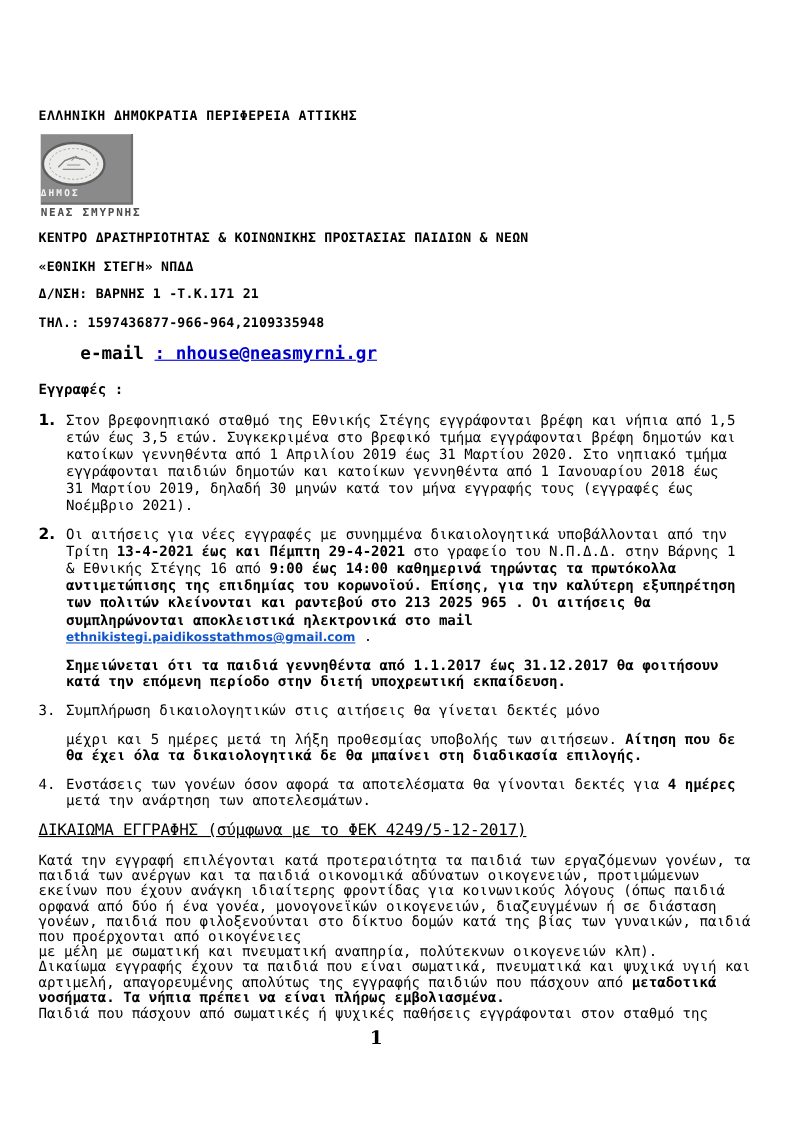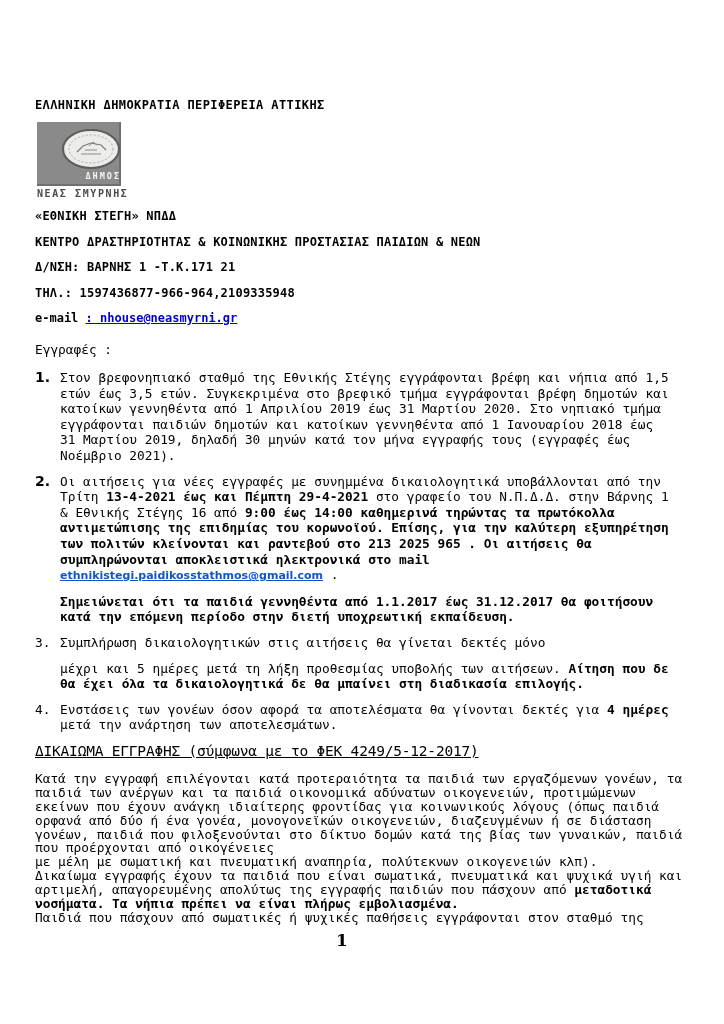--- a/index.html
+++ b/index.html
@@ -14,39 +14,39 @@
     box-sizing:border-box;
     padding:98px 10px 0 35px;
   }
   .hdr-line {
     font-weight:bold; font-size:12px; letter-spacing:0.4px;
     margin-bottom:10px;
   }
   .logo-wrap { margin:4px 0 10px 2px; width:92px; }
   .logo-box {
     width:84px; height:64px; background:#8a8a8a;
-    display:flex; flex-direction:column; align-items:flex-end; justify-content:center;
+    display:flex; flex-direction:column; align-items:flex-start; justify-content:center;
     box-shadow:inset -2px -2px 0 #6f6f6f;
   }
   .logo-dimos {
     color:#f5f5f5; font-size:8.5px; font-weight:bold; letter-spacing:2px; margin-top:1px;
   }
   .logo-city {
     color:#4c4c4c; font-weight:bold; font-size:10px; letter-spacing:1.6px; margin-top:2px; white-space:nowrap;
   }
   .org-line { font-weight:bold; font-size:12px; margin-bottom:11.5px; letter-spacing:0.2px; }
-  .email-line { font-weight:bold; font-size:12px; }
+  .email-line { font-weight:bold; font-size:16px;margin-left:38px; }
   a.doclink { color:#0000cc; text-decoration:underline; cursor:pointer; }
   a.small-link { font-family:"DejaVu Sans", sans-serif; font-size:11px; font-weight:bold; color:#1155cc; }
   .title {
     width:614px; text-align:center;
     font-weight:bold; font-size:12.5px; text-decoration:underline;
     margin-top:44px; letter-spacing:0.5px;
   }
-  .intro { margin-top:17px; font-size:12.8px; }
+  .intro { margin-top:17px; font-size:12.8px;font-weight:bold; }
   .list { margin-top:13px; }
   .item { display:flex; margin-bottom:10px; }
   .num { flex:none; width:25px; box-sizing:border-box; }
   .num.big { font-family:"DejaVu Sans", sans-serif; font-weight:bold; font-size:14px; line-height:15.6px; }
   .num.sm { font-size:12.8px; line-height:15.6px; }
   .itxt { flex:1; max-width:612px; font-size:12.8px; line-height:15.6px; }
   .itxt .follow { margin-top:10px; }
   .b { font-weight:bold; }
   .sec-head {
     margin-top:9px;
@@ -74,22 +74,22 @@
         <ellipse cx="30" cy="21" rx="22" ry="14" fill="none" stroke="#9a9a98" stroke-width="0.8" stroke-dasharray="2,2"></ellipse>
         <path d="M16 24 L22 18 L30 15 L40 17 L45 22" fill="none" stroke="#7a7a78" stroke-width="1.2"></path>
         <path d="M20 26 h20 M24 22 h12" fill="none" stroke="#8d8d8b" stroke-width="1"></path>
         <path d="M28 18 l4 -4 l4 3" fill="none" stroke="#8d8d8b" stroke-width="1"></path>
       </svg>
       <div class="logo-dimos">ΔΗΜΟΣ</div>
     </div>
     <div class="logo-city">ΝΕΑΣ ΣΜΥΡΝΗΣ</div>
   </div>
 
+  <div class="org-line">ΚΕΝΤΡΟ ΔΡΑΣΤΗΡΙΟΤΗΤΑΣ &amp; ΚΟΙΝΩΝΙΚΗΣ ΠΡΟΣΤΑΣΙΑΣ ΠΑΙΔΙΩΝ &amp; ΝΕΩΝ</div>
   <div class="org-line">«ΕΘΝΙΚΗ ΣΤΕΓΗ» ΝΠΔΔ</div>
-  <div class="org-line">ΚΕΝΤΡΟ ΔΡΑΣΤΗΡΙΟΤΗΤΑΣ &amp; ΚΟΙΝΩΝΙΚΗΣ ΠΡΟΣΤΑΣΙΑΣ ΠΑΙΔΙΩΝ &amp; ΝΕΩΝ</div>
   <div class="org-line">Δ/ΝΣΗ: ΒΑΡΝΗΣ 1 -Τ.Κ.171 21</div>
   <div class="org-line">ΤΗΛ.: 1597436877-966-964,2109335948</div>
   <div class="email-line">
     <span>e-mail </span><a class="doclink" href="#">: nhouse@neasmyrni.gr</a>
   </div>
 
   <div class="intro">Εγγραφές :</div>
 
   <div class="list">
 

